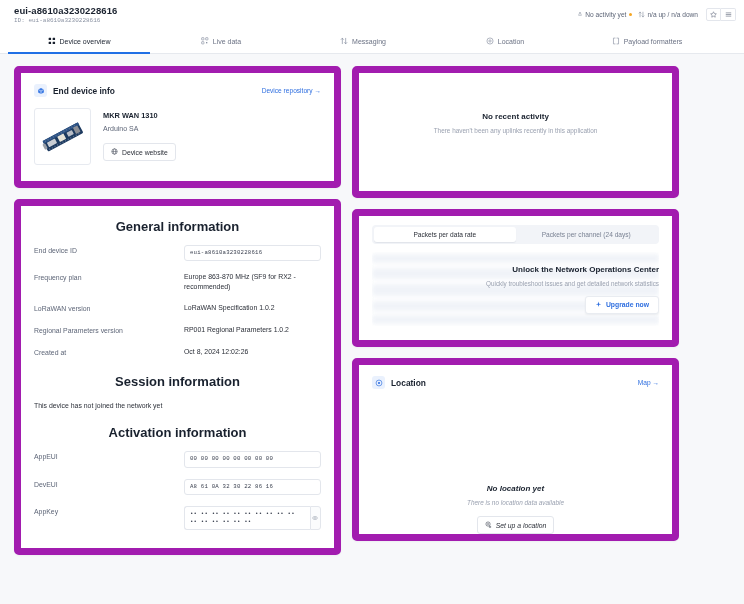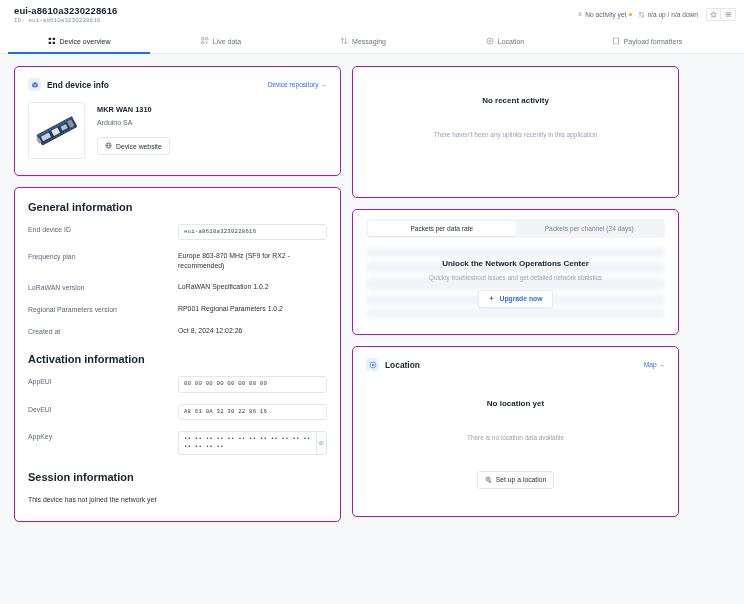--- a/index.html
+++ b/index.html
@@ -89,21 +89,21 @@
     display: flex;
     gap: 11px;
     height: 550px;
   }
   .col { display: flex; flex-direction: column; gap: 11px; }
   .col.left { width: 327px; }
   .col.right { width: 327px; }
 
   .card {
     background: #ffffff;
-    border: 1px solid #a21caf;
+    border: 7px solid #a21caf;
     border-radius: 5px;
     box-shadow: 0 1px 2px rgba(20,30,50,.04);
   }
   .card-head {
     display: flex;
     align-items: center;
     justify-content: space-between;
     padding: 11px 13px 0 13px;
   }
   .card-head-left { display: flex; align-items: center; gap: 6px; }
@@ -140,21 +140,21 @@
     border-radius: 3px;
     background: #fff;
     padding: 4px 7px;
     font-size: 6.8px;
     color: #2b2f38;
     cursor: pointer;
   }
 
   
   .gi-body { padding: 13px 13px 18px 13px; }
-  .section-title { font-size: 11px; font-weight: bold; color: #19212e; }
+  .section-title { font-size: 13px; font-weight: bold; color: #19212e; text-align: center; }
   .row {
     display: flex;
     align-items: flex-start;
     margin-top: 11px;
     min-height: 11px;
   }
   .row .lbl { width: 150px; font-size: 6.9px; color: #5d6577; padding-top: 2px; }
   .row .val { flex: 1; font-size: 6.9px; color: #2b2f38; line-height: 1.45; }
   .ro-input {
     border: 1px solid #e3e6ec;
@@ -179,21 +179,20 @@
     cursor: pointer;
   }
   .subsection { margin-top: 16px; }
   .plain-note { font-size: 6.9px; color: #2b2f38; margin-top: 13px; }
 
   
   .empty {
     display: flex; flex-direction: column;
     align-items: center; justify-content: center;
     text-align: center;
-    gap: 20px;
   }
   .empty-title { font-size: 8px; font-weight: bold; color: #19212e; }
   .empty-sub { font-size: 6.4px; color: #9aa1b0; margin-top: 6px; }
 
   
   .seg {
     display: flex;
     margin: 9px 13px 0 13px;
     background: #f2f4f8;
     border-radius: 4px;
@@ -222,38 +221,38 @@
   .noc-bar {
     position: absolute; left: 0; right: 0;
     background: #eef1f7;
     filter: blur(2.2px);
     opacity: .85;
   }
   .noc-overlay {
     position: relative;
     height: 100%;
     display: flex; flex-direction: column;
-    align-items: center; justify-content: center;
+    align-items: flex-end; justify-content: center;
   }
   .noc-title { font-size: 8px; font-weight: bold; color: #19212e; }
   .noc-sub { font-size: 6.3px; color: #9aa1b0; margin-top: 6px; }
   .upgrade-btn {
     margin-top: 9px;
     display: inline-flex; align-items: center; gap: 4px;
     background: #fff;
     border: 1px solid #e9ecf1;
     border-radius: 3px;
     padding: 4px 9px;
     font-size: 6.8px;
     font-weight: bold;
     color: #2f6fe0;
     cursor: pointer;
     box-shadow: 0 1px 2px rgba(20,30,50,.06);
   }
-  .loc-body { height: 145px; display:flex; align-items:center; justify-content:center; }
+  .loc-body { height: 145px; display:flex; align-items:flex-end; justify-content:center;font-style:italic; }
 </style>
 </head>
 <body>
 
 <div class="topbar">
   <div class="titleblock">
     <div class="dev-title">eui-a8610a3230228616</div>
     <div class="dev-sub">ID: eui-a8610a3230228616</div>
   </div>
   <div class="status-area">
@@ -444,20 +443,25 @@
           <div class="lbl">Regional Parameters version</div>
           <div class="val">RP001 Regional Parameters 1.0.2</div>
         </div>
 
         <div class="row">
           <div class="lbl">Created at</div>
           <div class="val">Oct 8, 2024 12:02:26</div>
         </div>
 
         <div class="subsection">
+          <div class="section-title">Session information</div>
+          <div class="plain-note">This device has not joined the network yet</div>
+        </div>
+
+        <div class="subsection">
           <div class="section-title">Activation information</div>
 
           <div class="row">
             <div class="lbl">AppEUI</div>
             <div class="val">
               <div class="ro-input">00 00 00 00 00 00 00 00</div>
             </div>
           </div>
 
           <div class="row">
@@ -475,25 +479,20 @@
                 <div class="eye-btn">
                   <svg width="6" height="6" viewBox="0 0 12 12">
                       <ellipse cx="6" cy="6" rx="4.7" ry="3" fill="none" stroke="#8b93a3" stroke-width="1"></ellipse>
                       <circle cx="6" cy="6" r="1.3" fill="#8b93a3"></circle>
                     </svg>
                 </div>
               </div>
             </div>
           </div>
         </div>
-
-        <div class="subsection">
-          <div class="section-title">Session information</div>
-          <div class="plain-note">This device has not joined the network yet</div>
-        </div>
       </div>
     </div>
   </div>
 
   <div class="col right">
 
     <div class="card" style="height:132px;">
       <div class="empty" style="height:100px;">
         <div class="empty-title">No recent activity</div>
         <div class="empty-sub">There haven't been any uplinks recently in this application</div>

